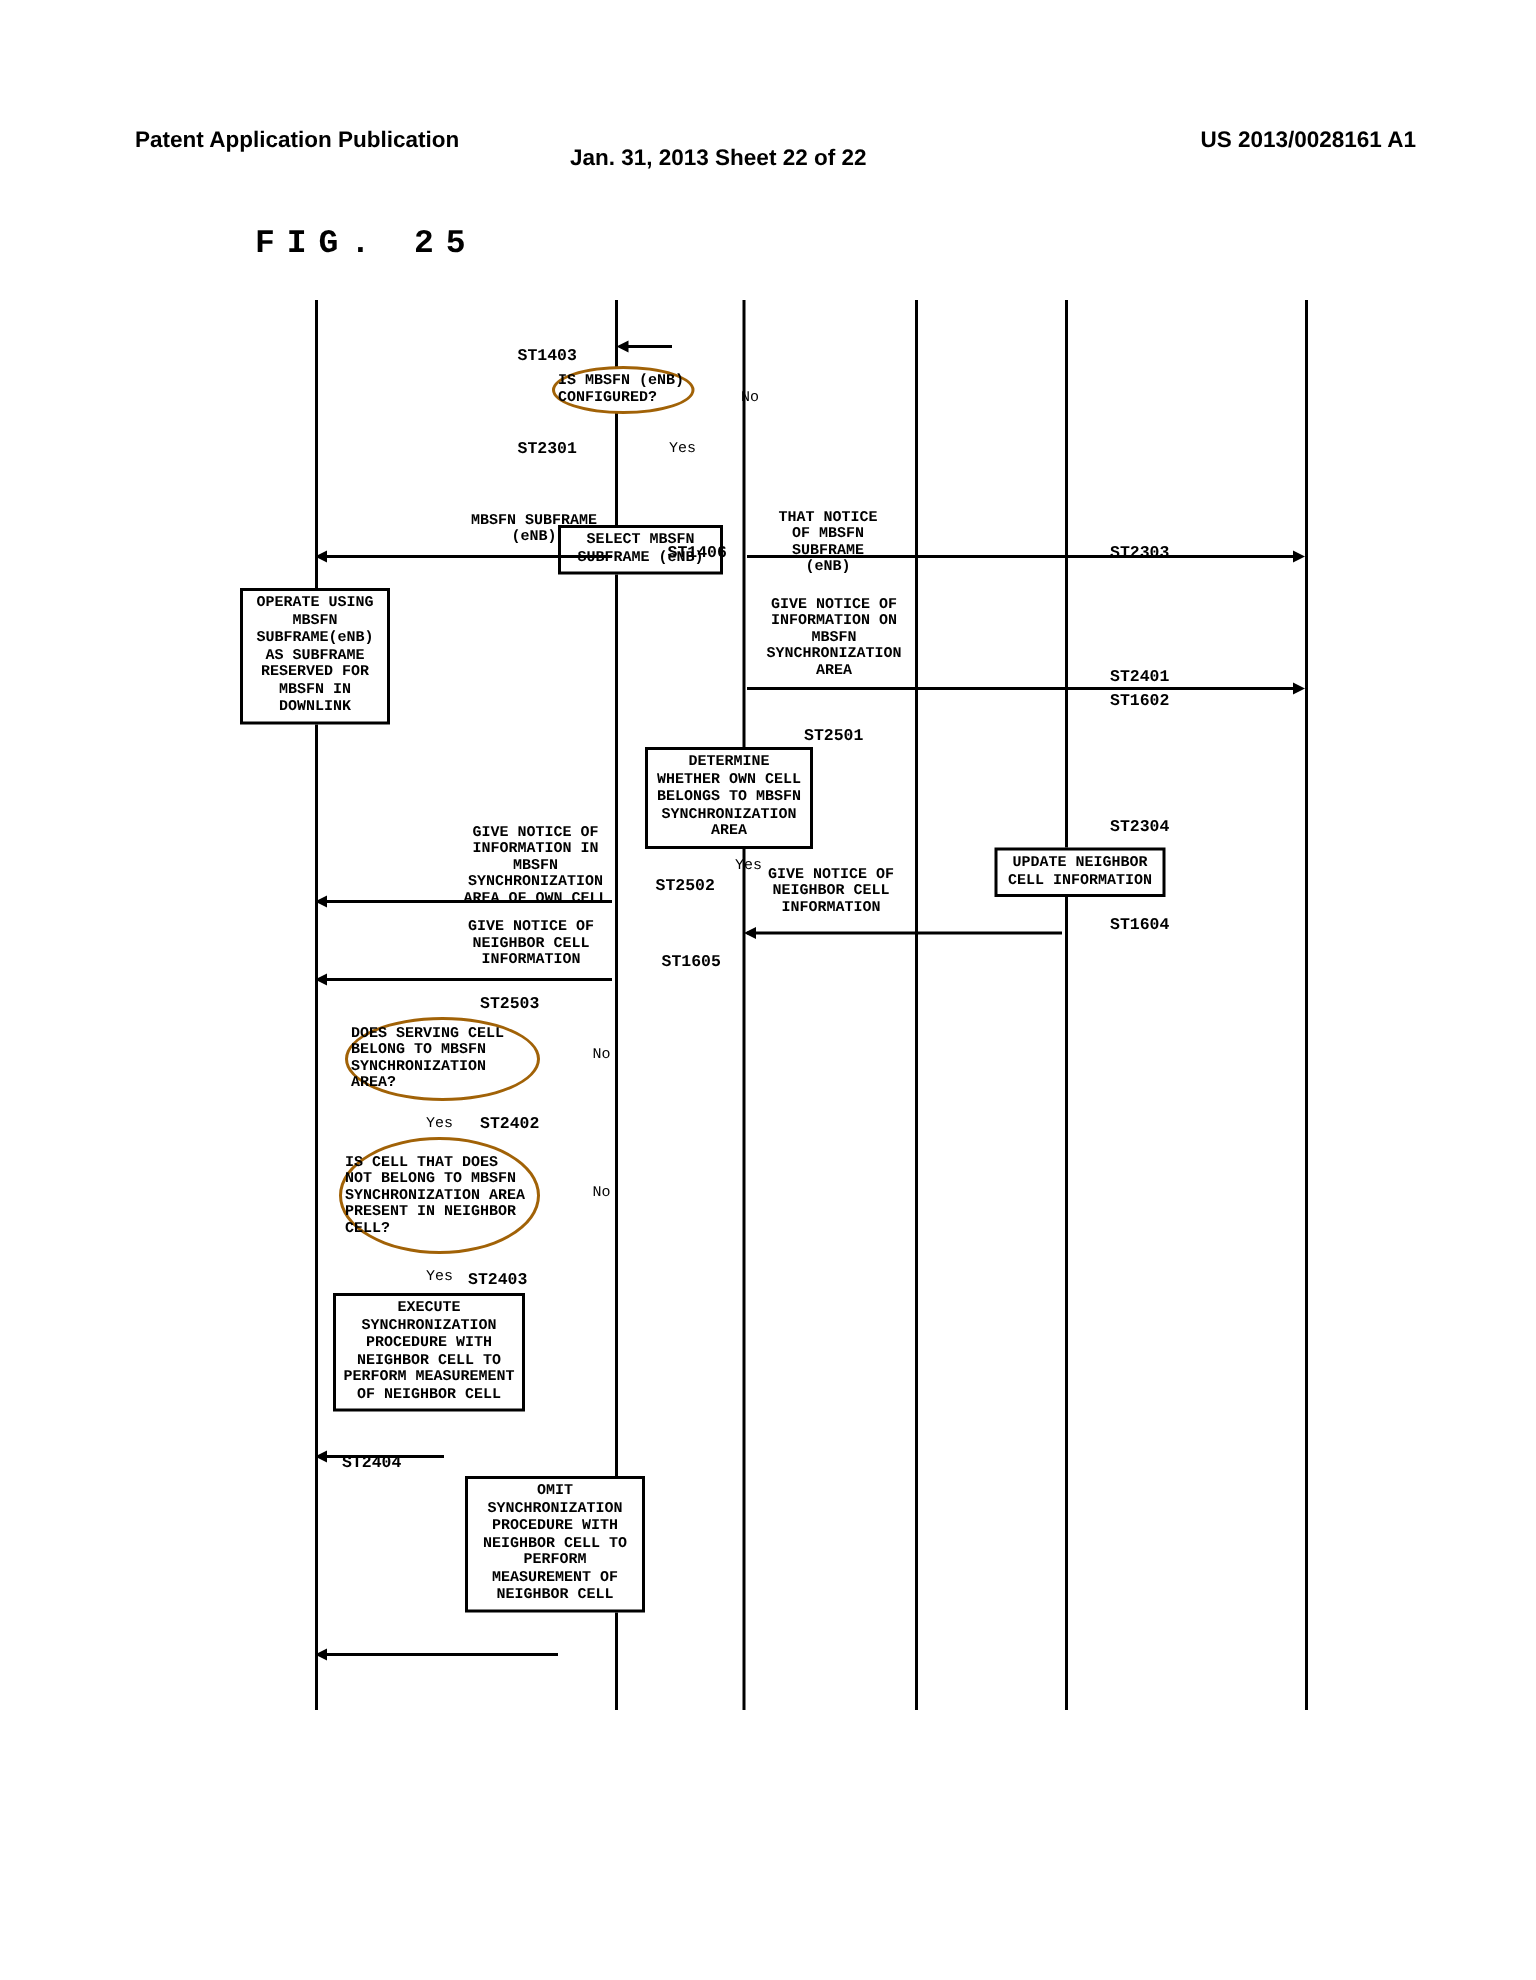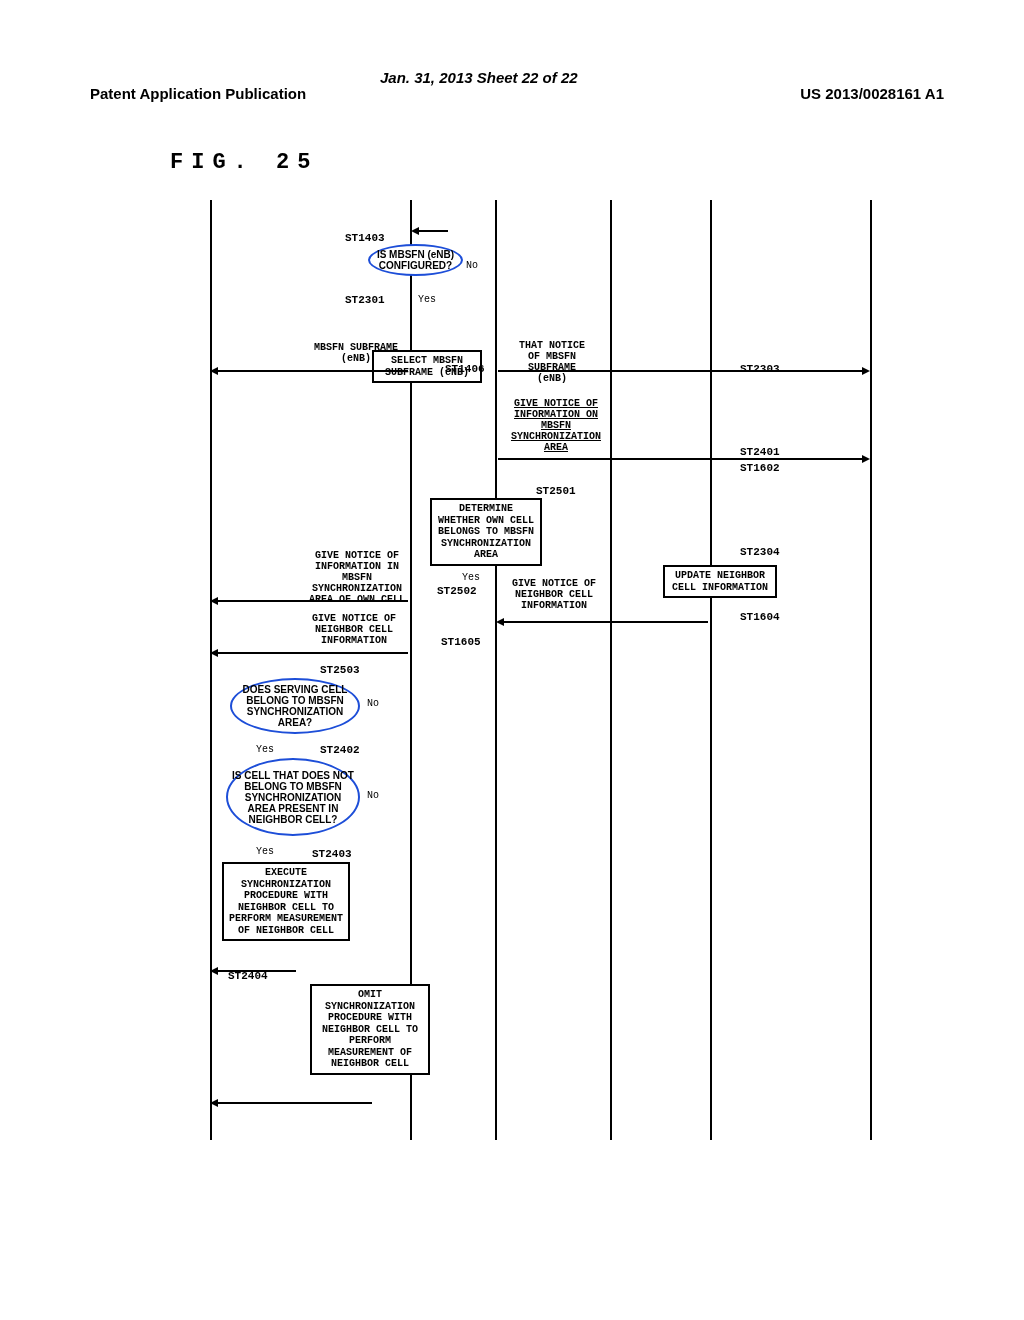--- a/index.html
+++ b/index.html
@@ -14,25 +14,24 @@
   }
   .header-left {
     position: absolute;
     top: 85px;
     left: 90px;
     font-size: 15px;
     font-weight: bold;
   }
   .header-center {
     position: absolute;
-    top: 69px;
+    top: 97px;
     left: 380px;
     font-size: 15px;
     font-weight: bold;
-    font-style: italic;
   }
   .header-right {
     position: absolute;
     top: 85px;
     right: 80px;
     font-size: 15px;
     font-weight: bold;
   }
   .fig-label {
     position: absolute;
@@ -71,44 +70,44 @@
     line-height: 1.15;
     text-align: center;
     padding: 3px 4px;
     font-family: "Courier New", monospace;
     font-weight: bold;
   }
 
   .diamond {
     position: absolute;
     background: #fff;
-    border: 2px solid #1d4ed8;
+    border: 2px solid #a16207;
     font-size: 10px;
     line-height: 1.1;
-    text-align: center;
     padding: 4px 2px;
-    font-family: Liberation Sans, sans-serif;
+    font-family: Liberation Mono, monospace;
     font-weight: bold;
     border-radius: 50% / 50%;
     display: flex;
     align-items: center;
     justify-content: center;
   }
 
   .st-label {
     position: absolute;
     font-size: 11px;
     font-family: "Courier New", monospace;
     font-weight: bold;
   }
 
   .branch-label {
     position: absolute;
     font-size: 10px;
     font-family: "Courier New", monospace;
+    margin-left: 28px;
   }
 
   .arrow-h {
     position: absolute;
     height: 0;
     border-top: 2px solid #000;
   }
   .arrow-h::after {
     content: "";
     position: absolute;
@@ -163,22 +162,23 @@
   <div class="box" style="top:108px; left:222px; width:110px;margin-top:42px;">SELECT MBSFN SUBFRAME (eNB)</div>
 
   <div class="note" style="top:142px; left:162px; width:88px;">MBSFN SUBFRAME (eNB)</div>
   <div class="st-label" style="top:163px; left:295px;">ST1406</div>
   <div class="arrow-h left" style="top:170px; left:62px; width:196px;"></div>
 
   <div class="note" style="top:140px; left:362px; width:80px;">THAT NOTICE OF MBSFN SUBFRAME (eNB)</div>
   <div class="arrow-h" style="top:170px; left:348px; width:370px;"></div>
   <div class="st-label" style="top:163px; left:590px;text-align:right;">ST2303</div>
 
-
-  <div class="note" style="top:198px; left:360px; width:92px;text-decoration:underline;">GIVE NOTICE OF INFORMATION ON MBSFN SYNCHRONIZATION AREA</div>
+  <div class="box" style="top:192px; left:10px; width:100px;">OPERATE USING MBSFN SUBFRAME(eNB) AS SUBFRAME RESERVED FOR MBSFN IN DOWNLINK</div>
+
+  <div class="note" style="top:198px; left:360px; width:92px;">GIVE NOTICE OF INFORMATION ON MBSFN SYNCHRONIZATION AREA</div>
   <div class="arrow-h" style="top:258px; left:348px; width:370px;"></div>
   <div class="st-label" style="top:246px; left:590px;">ST2401</div>
   <div class="st-label" style="top:262px; left:590px;">ST1602</div>
 
   <div class="st-label" style="top:346px; left:590px;">ST2304</div>
 
   <div class="box" style="top:365px; left:513px; width:114px;">UPDATE NEIGHBOR CELL INFORMATION</div>
   <div class="st-label" style="top:411px; left:590px;">ST1604</div>
 
   <div class="st-label" style="top:285px; left:386px;">ST2501</div>

